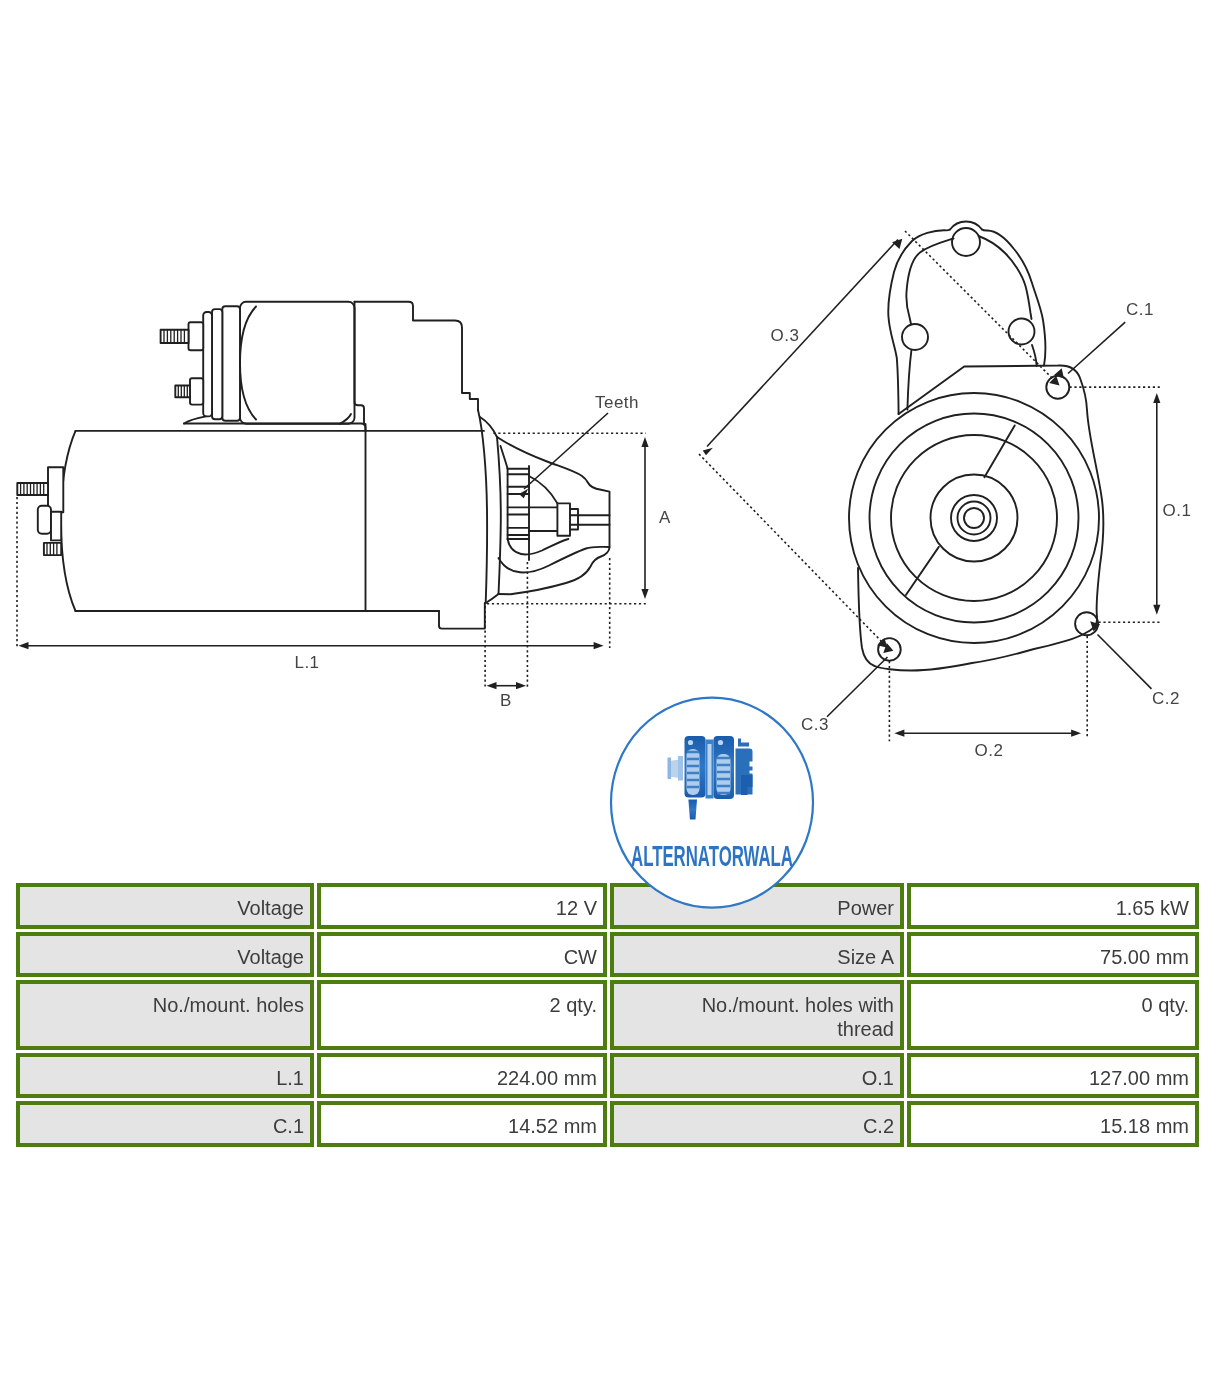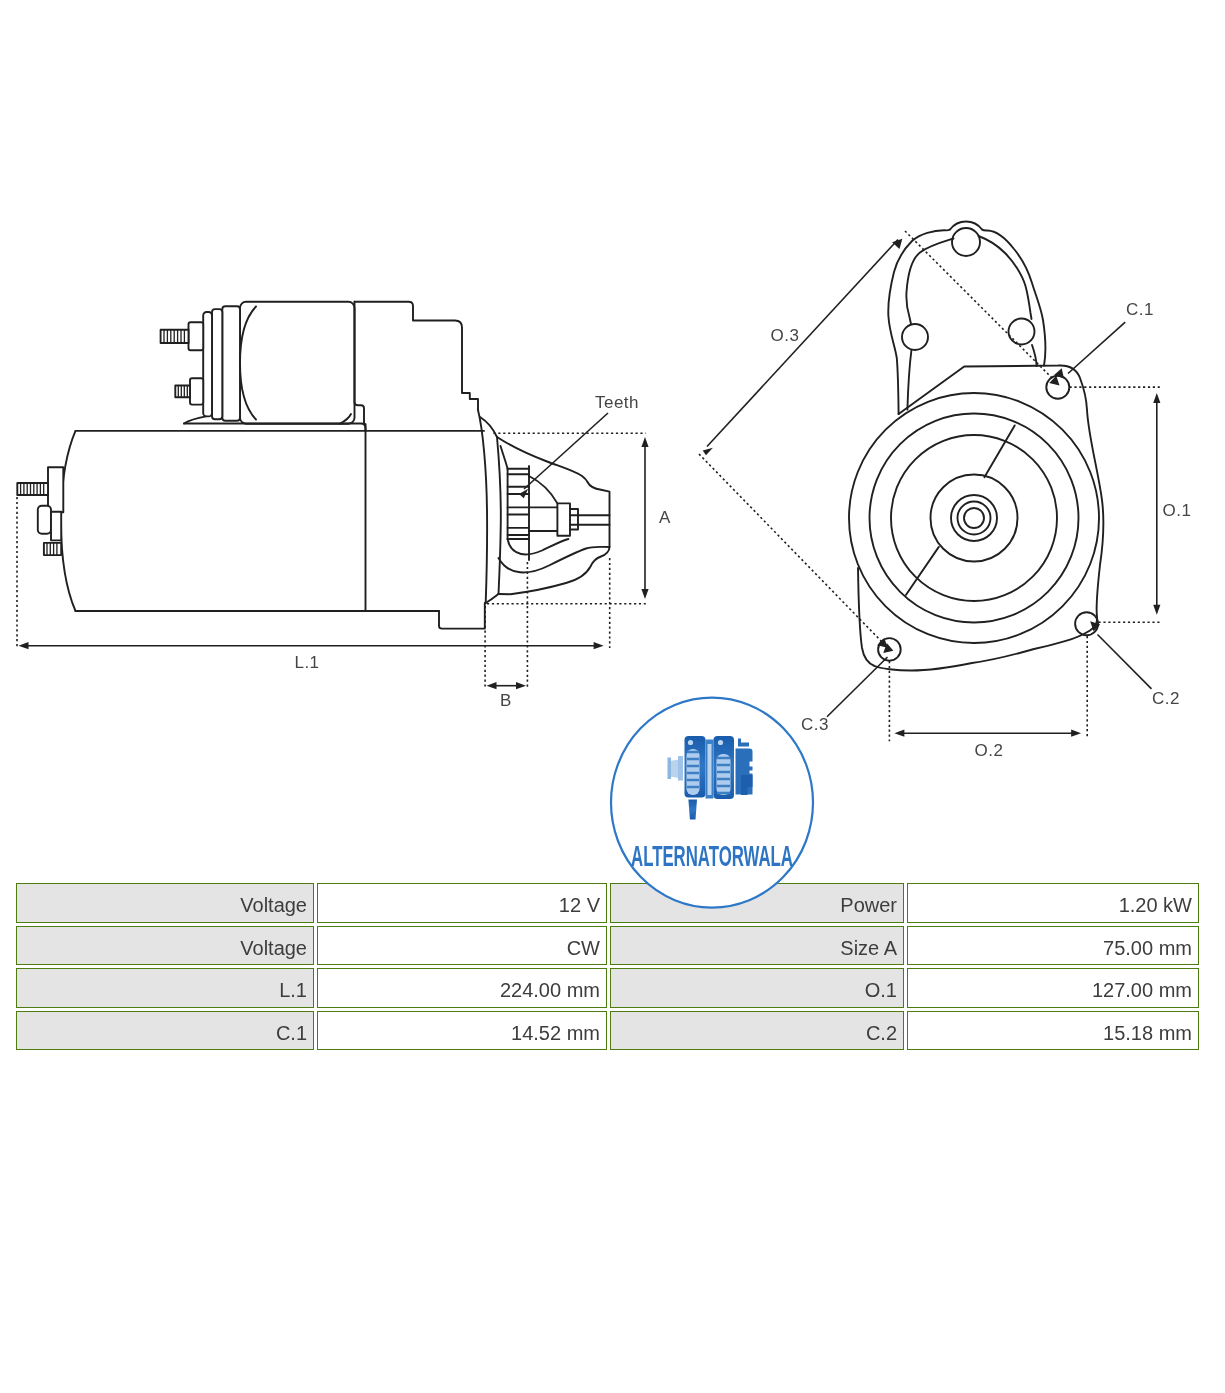--- a/index.html
+++ b/index.html
@@ -1,43 +1,49 @@
 <!DOCTYPE html>
 <html><head>
 <meta charset="utf-8">
 <style>
 html,body{margin:0;padding:0;background:#ffffff;}
 #stage{position:relative;width:1225px;height:1393px;background:#fff;overflow:hidden;font-family:"Liberation Sans",sans-serif;}
 #spec{position:absolute;left:13px;top:880px;width:1188px;border-collapse:separate;border-spacing:3px;table-layout:fixed;}
-#spec td{border:1px solid #4d7c0f;box-sizing:border-box;font-size:20px;color:#3d3d3d;text-align:right;padding:9px 6px 4.5px 10px;vertical-align:top;line-height:24px;background:#fff;}
+#spec td{border:4px solid #4d7c0f;box-sizing:border-box;font-size:20px;color:#3d3d3d;text-align:right;padding:9px 6px 4.5px 10px;vertical-align:top;line-height:24px;background:#fff;}
 #spec td.l{background:#e4e4e4;}
 svg.ovl{position:absolute;left:0;top:0;}
 </style>
 </head>
 <body>
 <div id="stage">
 <table id="spec">
 <colgroup>
         <col style="width:298px">
         <col style="width:290px">
         <col style="width:294px">
         <col style="width:292px">
       </colgroup>
 <tbody>
         <tr>
           <td class="l">Voltage</td>
           <td>12 V</td>
           <td class="l">Power</td>
-          <td>1.20 kW</td>
+          <td>1.65 kW</td>
         </tr>
 <tr>
           <td class="l">Voltage</td>
           <td>CW</td>
           <td class="l">Size A</td>
           <td>75.00 mm</td>
+        </tr>
+<tr>
+          <td class="l" style="height:62px">No./mount. holes</td>
+          <td>2 qty.</td>
+          <td class="l">No./mount. holes with<br>thread</td>
+          <td>0 qty.</td>
         </tr>
 <tr>
           <td class="l">L.1</td>
           <td>224.00 mm</td>
           <td class="l">O.1</td>
           <td>127.00 mm</td>
         </tr>
 <tr>
           <td class="l">C.1</td>
           <td>14.52 mm</td>

